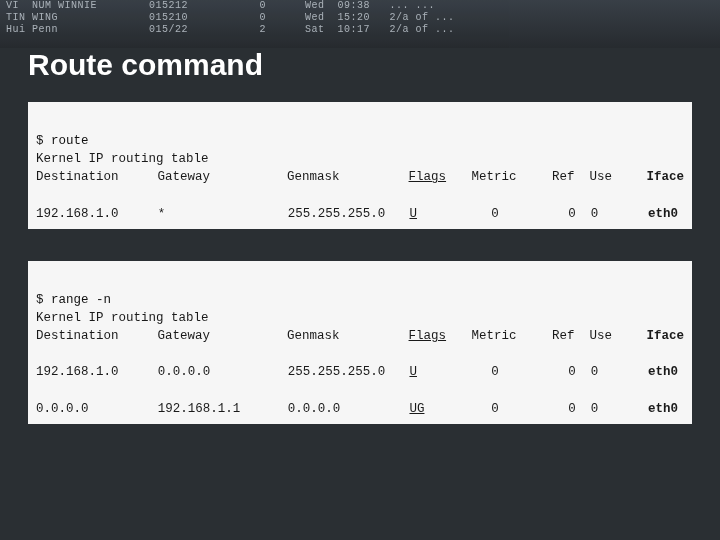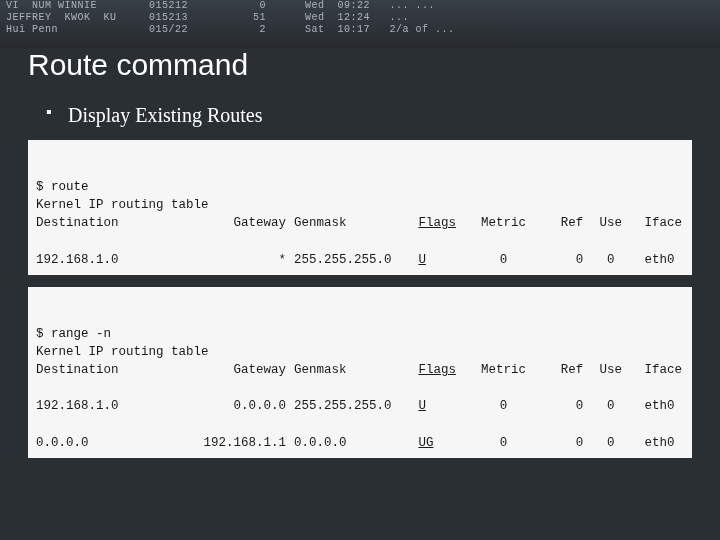--- a/index.html
+++ b/index.html
@@ -25,21 +25,21 @@
     line-height: 12px;
     padding: 0 6px;
   }
   .header-bg .row { white-space: pre; letter-spacing: 0.5px; }
   .content {
     position: relative;
     padding: 48px 28px 20px 28px;
   }
   .slide-title {
     font-size: 30px;
-    font-weight: normal;
+    font-weight: bold;
     color: #ffffff;
     margin-bottom: 20px;
     font-family: Arial, Helvetica, sans-serif;
   }
   .bullets {
     list-style: none;
     padding-left: 18px;
   }
   .bullets li {
     position: relative;
@@ -56,52 +56,49 @@
     left: 0;
     top: 0;
     color: #ffffff;
     font-size: 16px;
   }
   .terminal {
     background: #f6f6f6;
     color: #1a1a1a;
     font-family: 'Courier New', monospace;
     font-size: 12.5px;
-    padding: 20px 8px 6px 8px;
-    margin: 8px 0 12px 0;
+    padding: 12px 8px 6px 8px;
+    margin: 8px 0 32px 0;
     line-height: 1.45;
     white-space: pre;
     overflow: hidden;
   }
   .terminal .cmd { color: #111; }
-  .terminal .hdr-row, .terminal .data-row { display: flex; gap: 8px; }
+  .terminal .hdr-row, .terminal .data-row { display: flex; gap: 15px; }
   .c-dest    { display:inline-block; width: 130px; }
-  .c-gateway { display:inline-block; width: 140px; text-align: right; }
+  .c-gateway { display:inline-block; width: 140px; }
   .c-genmask { display:inline-block; width: 130px; }
   .c-flags   { display:inline-block; width: 56px; text-decoration: underline; }
   .c-metric  { display:inline-block; width: 60px; text-align:center; }
   .c-ref     { display:inline-block; width: 50px; text-align:right; }
-  .c-use     { display:inline-block; width: 44px; text-align:center; }
-  .c-iface   { display:inline-block; width: 50px; padding-left:6px; }
+  .c-use     { display:inline-block; width: 44px; text-align:left; }
+  .c-iface   { display:inline-block; width: 50px; padding-left:6px;font-weight:bold; }
 </style>
 </head>
 <body>
 
 <div class="header-bg">
-  <div class="row">VI  NUM WINNIE        015212           0      Wed  09:22   ... ...</div>
-  <div class="row">JEFFREY  KWOK  KU     015213          51      Wed  12:24   ...</div>
+  <div class="row">VI  NUM WINNIE        015212           0      Wed  09:38   ... ...</div>
+  <div class="row">TIN WING              015210           0      Wed  15:20   2/a of ...</div>
   <div class="row">Hui Penn              015/22           2      Sat  10:17   2/a of ...</div>
 </div>
 
 <div class="content">
   <h1 class="slide-title">Route command</h1>
 
-  <ul class="bullets">
-    <li>Display Existing Routes</li>
-  </ul>
 
   <div class="terminal">
 <span class="cmd">$ route</span>
 <span>Kernel IP routing table</span>
 <span class="hdr-row"><span class="c-dest">Destination</span><span class="c-gateway">Gateway</span><span class="c-genmask">Genmask</span><span class="c-flags">Flags</span><span class="c-metric">Metric</span><span class="c-ref">Ref</span><span class="c-use">Use</span><span class="c-iface">Iface</span></span>
 <span class="data-row"><span class="c-dest">192.168.1.0</span><span class="c-gateway">*</span><span class="c-genmask">255.255.255.0</span><span class="c-flags">U</span><span class="c-metric">0</span><span class="c-ref">0</span><span class="c-use">0</span><span class="c-iface">eth0</span></span></div>
 
   <ul class="bullets">
   </ul>
 

